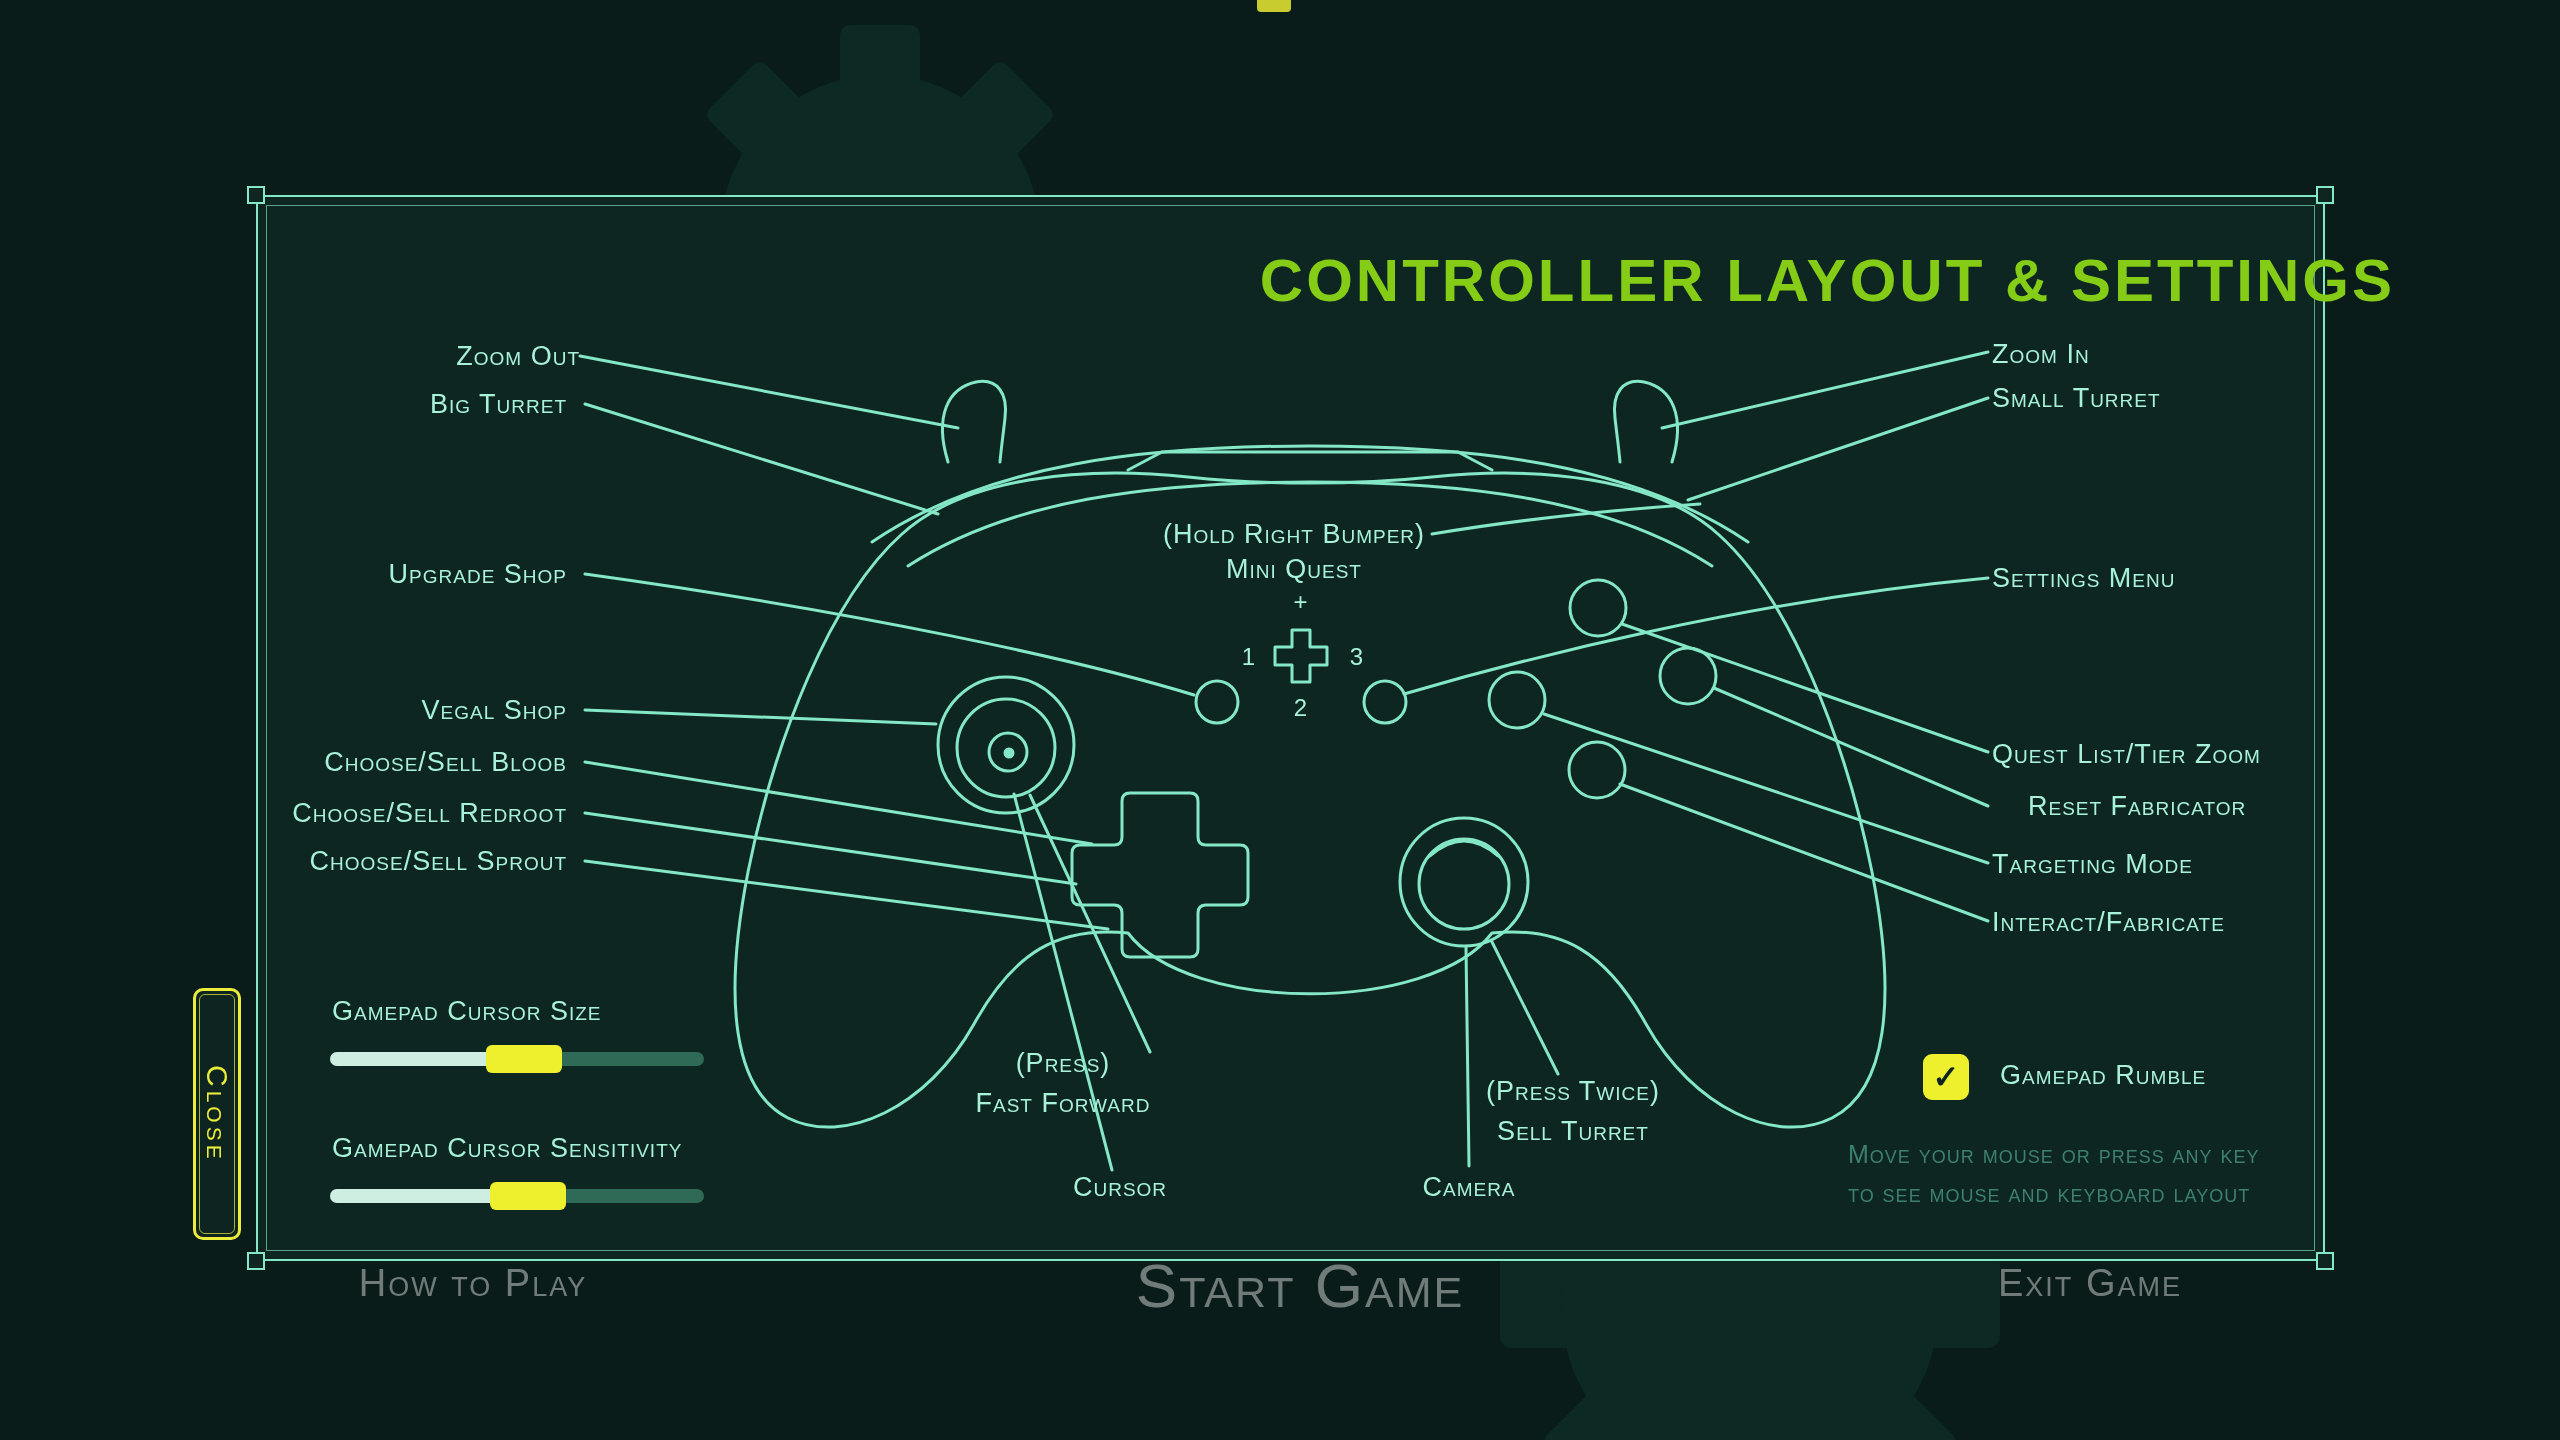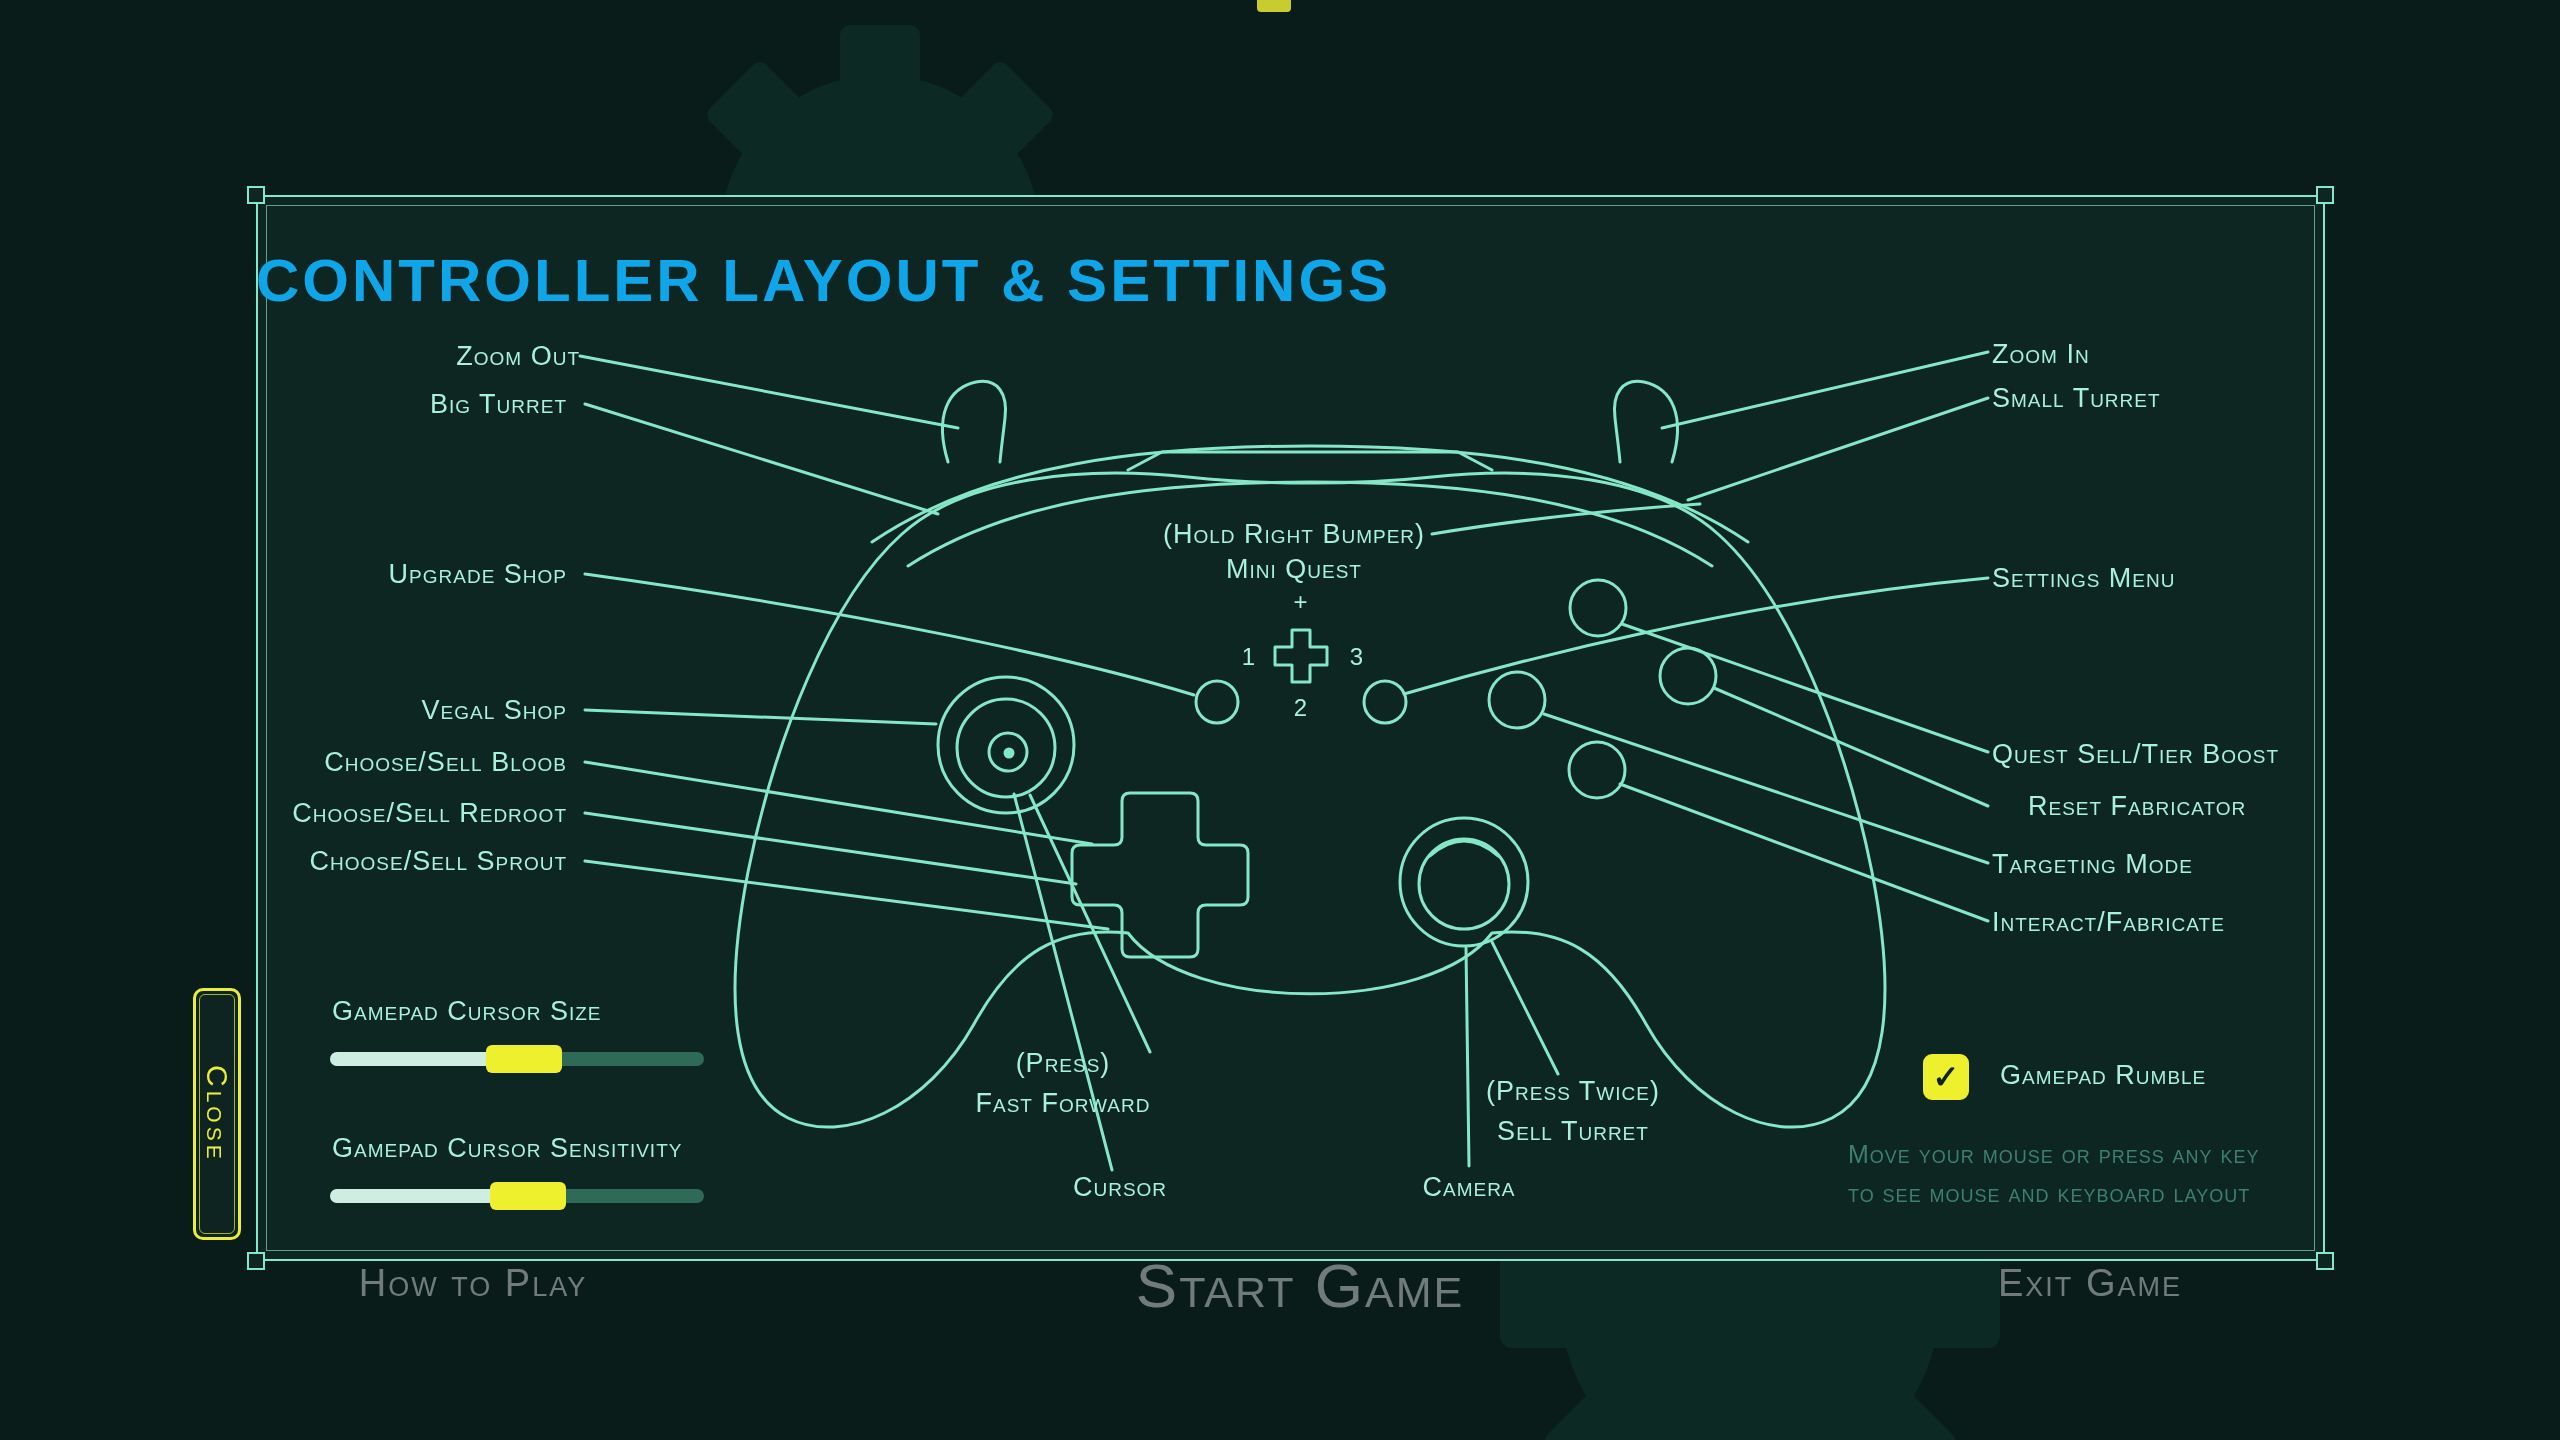--- a/index.html
+++ b/index.html
@@ -35,22 +35,22 @@
   
   #diagram{position:absolute;inset:0;width:2560px;height:1440px;z-index:3;pointer-events:none;}
   
   .lbl{
     position:absolute;z-index:4;white-space:nowrap;
     font-size:27px;font-variant:small-caps;letter-spacing:1px;color:#a9f2da;
   }
   .lbl-right-align{transform:translateX(-100%);}
   .lbl-center{transform:translateX(-50%);text-align:center;}
   .title{
-    position:absolute;left:256px;top:246px;width:2139px;text-align:left;z-index:4;
-    font-size:60px;font-weight:bold;letter-spacing:3px;color:#0ea5e9;
+    position:absolute;left:256px;top:246px;width:2139px;text-align:right;z-index:4;
+    font-size:60px;font-weight:bold;letter-spacing:3px;color:#84cc16;
   }
   .num{font-size:24px;}
   .hint{color:#3d8070;font-size:25px;}
   
   .slider{
     position:absolute;width:374px;height:14px;z-index:4;cursor:pointer;
     background:#2f6a57;border-radius:7px;
   }
   .slider-fill{
     position:absolute;left:0;top:0;height:100%;background:#cdeee1;border-radius:7px 0 0 7px;
@@ -184,21 +184,21 @@
   <div class="lbl lbl-right-align" style="left:567px;top:389px;">Big Turret</div>
   <div class="lbl lbl-right-align" style="left:567px;top:559px;">Upgrade Shop</div>
   <div class="lbl lbl-right-align" style="left:567px;top:695px;">Vegal Shop</div>
   <div class="lbl lbl-right-align" style="left:567px;top:747px;">Choose/Sell Bloob</div>
   <div class="lbl lbl-right-align" style="left:567px;top:798px;">Choose/Sell Redroot</div>
   <div class="lbl lbl-right-align" style="left:567px;top:846px;">Choose/Sell Sprout</div>
 
   <div class="lbl" style="left:1992px;top:339px;">Zoom In</div>
   <div class="lbl" style="left:1992px;top:383px;">Small Turret</div>
   <div class="lbl" style="left:1992px;top:563px;">Settings Menu</div>
-  <div class="lbl" style="left:1992px;top:739px;">Quest Sell/Tier Boost</div>
+  <div class="lbl" style="left:1992px;top:739px;">Quest List/Tier Zoom</div>
   <div class="lbl" style="left:1992px;top:791px;margin-left:36px;">Reset Fabricator</div>
   <div class="lbl" style="left:1992px;top:849px;">Targeting Mode</div>
   <div class="lbl" style="left:1992px;top:907px;">Interact/Fabricate</div>
 
   <div class="lbl lbl-center" style="left:1294px;top:519px;">(Hold Right Bumper)</div>
   <div class="lbl lbl-center" style="left:1294px;top:554px;">Mini Quest</div>
   <div class="lbl lbl-center num" style="left:1301px;top:588px;">+</div>
   <div class="lbl lbl-center num" style="left:1249px;top:643px;">1</div>
   <div class="lbl lbl-center num" style="left:1357px;top:643px;">3</div>
   <div class="lbl lbl-center num" style="left:1301px;top:694px;">2</div>

